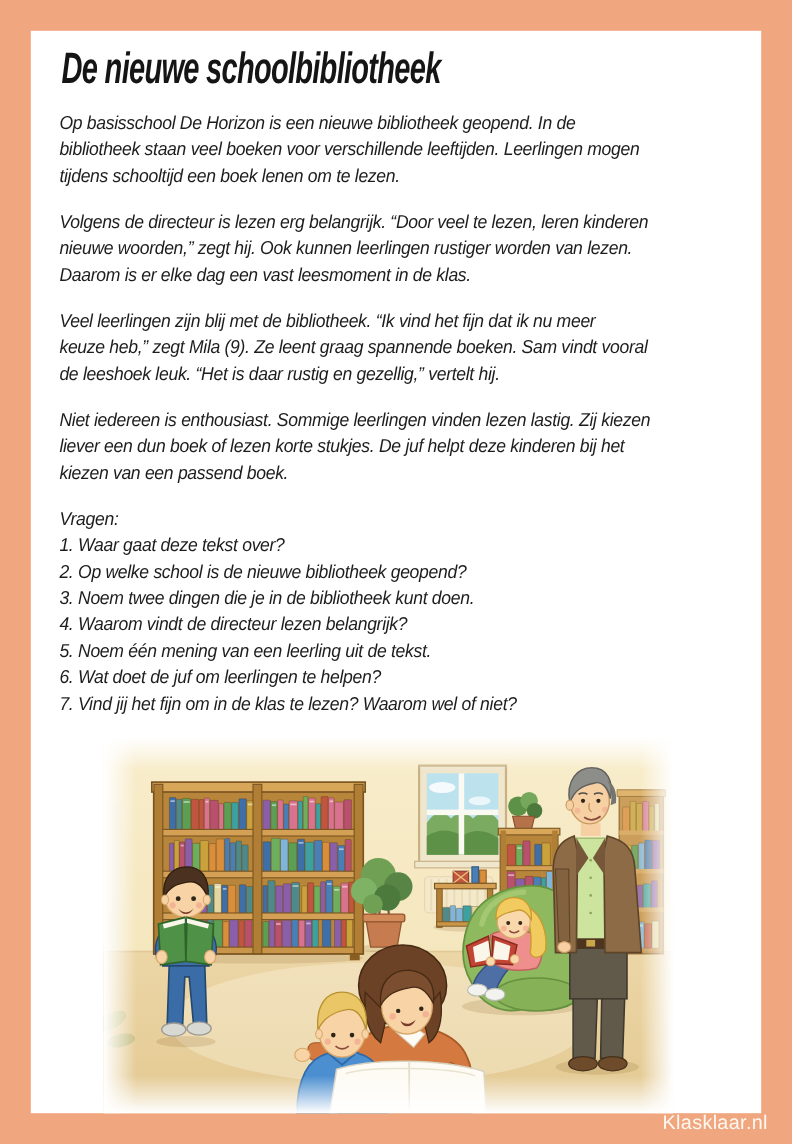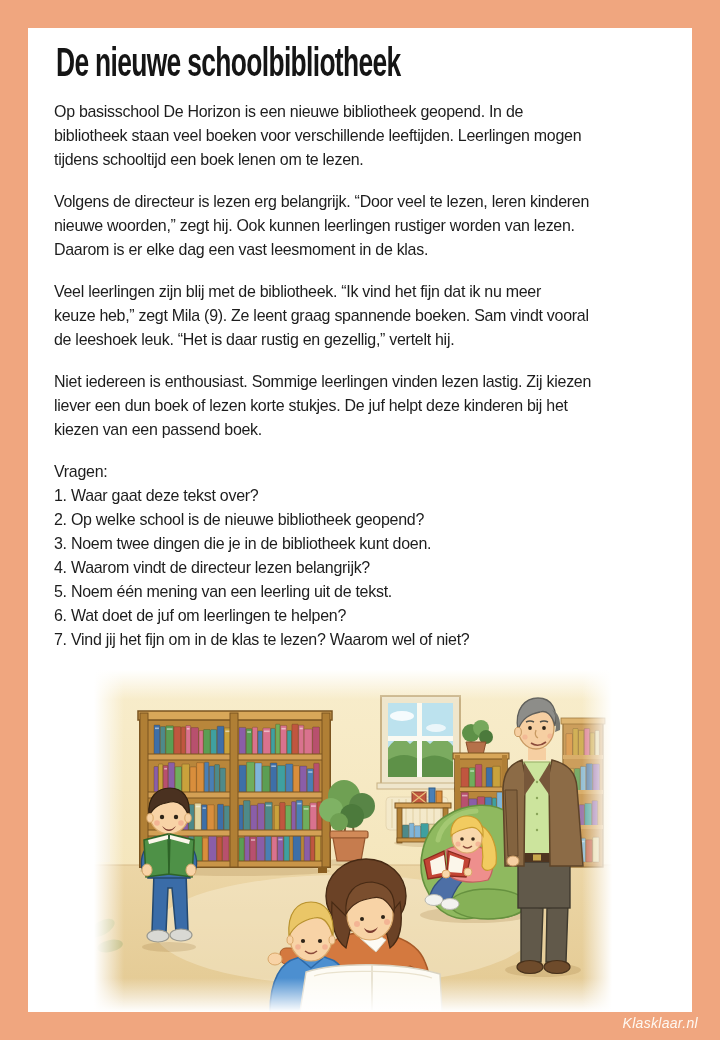--- a/index.html
+++ b/index.html
@@ -5,21 +5,21 @@
   html,body{margin:0;padding:0;}
   body{
     width:720px;height:1040px;position:relative;overflow:hidden;
     background:#F0A67F;
     font-family:"Liberation Sans", sans-serif;
   }
   .page{
     position:absolute;left:28px;top:28px;right:28px;bottom:28px;
     background:#FFFFFF;
   }
-  .content{padding:14px 8px 0 26px;}
+  .content{padding:14px 8px 0 26px;font-style:italic;}
   .doc-title{
     margin:0 0 18px 2px;
     font-size:40px;font-weight:700;color:#151515;
     letter-spacing:-1px;line-height:40px;
     transform:scaleX(.66);transform-origin:0 50%;
     white-space:pre;
   }
   .body-text{
     font-size:17px;line-height:24px;color:#1d1d1d;
     letter-spacing:-0.3px;
@@ -33,21 +33,21 @@
   }
   .illustration svg{display:block;width:518px;height:342px;}
   .vignette{
     position:absolute;inset:0;pointer-events:none;
     background:
       linear-gradient(to right,#fff 0,rgba(255,255,255,0) 30px,rgba(255,255,255,0) calc(100% - 30px),#fff 100%),
       linear-gradient(to bottom,#fff 0,rgba(255,255,255,0) 30px,rgba(255,255,255,0) calc(100% - 34px),#fff 100%);
   }
   .watermark{
     position:absolute;right:22px;bottom:9px;
-    color:#FFFDF8;font-size:14px;letter-spacing:.3px;opacity:.95;font-style:italic;
+    color:#FFFDF8;font-size:18px;letter-spacing:.3px;opacity:.95;
   }
 </style>
 </head>
 <body>
 
 <div class="page">
   <div class="content">
     <h1 class="doc-title">De nieuwe schoolbibliotheek</h1>
     <div class="body-text">Op basisschool De Horizon is een nieuwe bibliotheek geopend. In de
 bibliotheek staan veel boeken voor verschillende leeftijden. Leerlingen mogen

